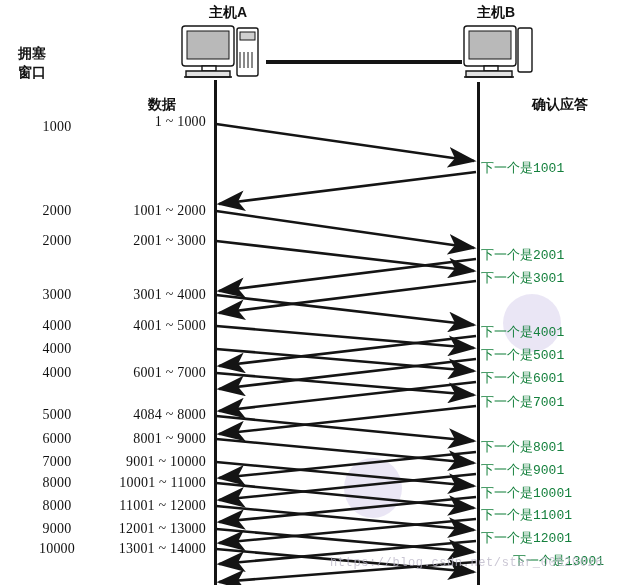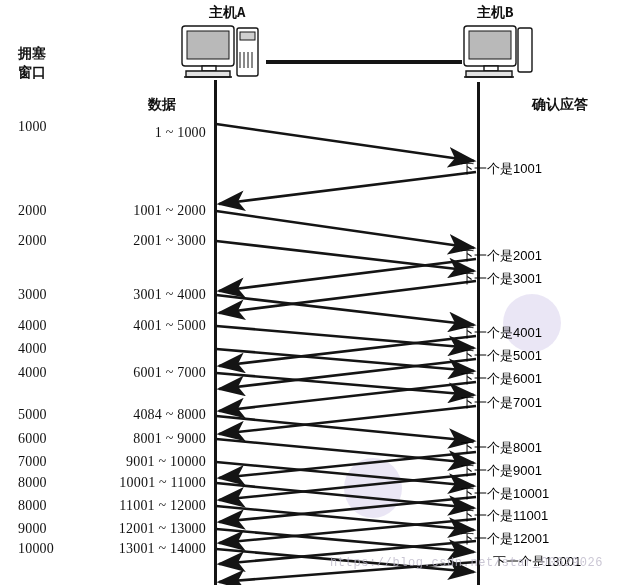--- a/index.html
+++ b/index.html
@@ -32,49 +32,49 @@
     font-weight:700;font-size:14px;color:#111;
     line-height:19px;white-space:nowrap;
   }
   #hdr-cwnd{left:18px;top:44px;}
   #hdr-data{left:148px;top:95px;}
   #hdr-ack{left:488px;top:95px;margin-left:44px;}
 
   
   .host-label{
     position:absolute;
-    font-family:Liberation Mono, monospace;
+    font-family:Liberation Sans, sans-serif;
     font-weight:700;font-size:14px;color:#111;white-space:nowrap;
   }
   #host-a-label{left:209px;top:4px;}
   #host-b-label{left:477px;top:4px;}
 
   
   .computer{position:absolute;width:86px;height:62px;}
   #host-a{left:180px;top:24px;}
   #host-b{left:452px;top:24px;}
 
   
   #cable{position:absolute;left:266px;top:60px;width:196px;height:4px;background:#151515;}
 
   
   .timeline{position:absolute;width:3px;background:#141414;}
   #timeline-a{left:214px;top:80px;height:505px;}
   #timeline-b{left:477px;top:82px;height:503px;}
 
   
   .row{position:absolute;height:17px;line-height:17px;font-size:14px;white-space:nowrap;}
-  .cwnd{left:18px;width:78px;text-align:left;letter-spacing:.2px;}
+  .cwnd{left:18px;width:78px;text-align:center;letter-spacing:.2px;}
   .seg {left:100px;width:106px;text-align:right;letter-spacing:.2px;}
 
   
   .ack{
-    position:absolute;left:461px;height:18px;line-height:18px;
-    font-family:Liberation Sans, sans-serif;
-    font-size:13px;white-space:nowrap;color:#000000;
+    position:absolute;left:481px;height:18px;line-height:18px;
+    font-family:Liberation Mono, monospace;
+    font-size:13px;white-space:nowrap;color:#15803d;
   }
   .ack.clipped{overflow:hidden;height:13px;line-height:18px;margin-left:32px;}
 
   svg.arrows{position:absolute;left:0;top:0;width:640px;height:585px;}
 </style>
 </head>
 <body>
 
 <div id="stage">
 
@@ -159,21 +159,21 @@
       <line x1="476" y1="452" x2="219" y2="478" marker-end="url(#ar-l)"></line>
       <line x1="476" y1="474" x2="219" y2="500" marker-end="url(#ar-l)"></line>
       <line x1="476" y1="497" x2="219" y2="522" marker-end="url(#ar-l)"></line>
       <line x1="476" y1="519" x2="219" y2="543" marker-end="url(#ar-l)"></line>
       <line x1="476" y1="541" x2="219" y2="564" marker-end="url(#ar-l)"></line>
       <line x1="476" y1="562" x2="219" y2="582" marker-end="url(#ar-l)"></line>
     </g>
   </svg>
 
   <div class="row cwnd" style="top:118px">1000</div>
-  <div class="row seg" style="top:124px">1 ~ 1000</div>
+  <div class="row seg" style="top:113px">1 ~ 1000</div>
 
   <div class="row cwnd" style="top:202px">2000</div>
   <div class="row seg" style="top:202px">1001 ~ 2000</div>
 
   <div class="row cwnd" style="top:232px">2000</div>
   <div class="row seg" style="top:232px">2001 ~ 3000</div>
 
   <div class="row cwnd" style="top:286px">3000</div>
   <div class="row seg" style="top:286px">3001 ~ 4000</div>
 

